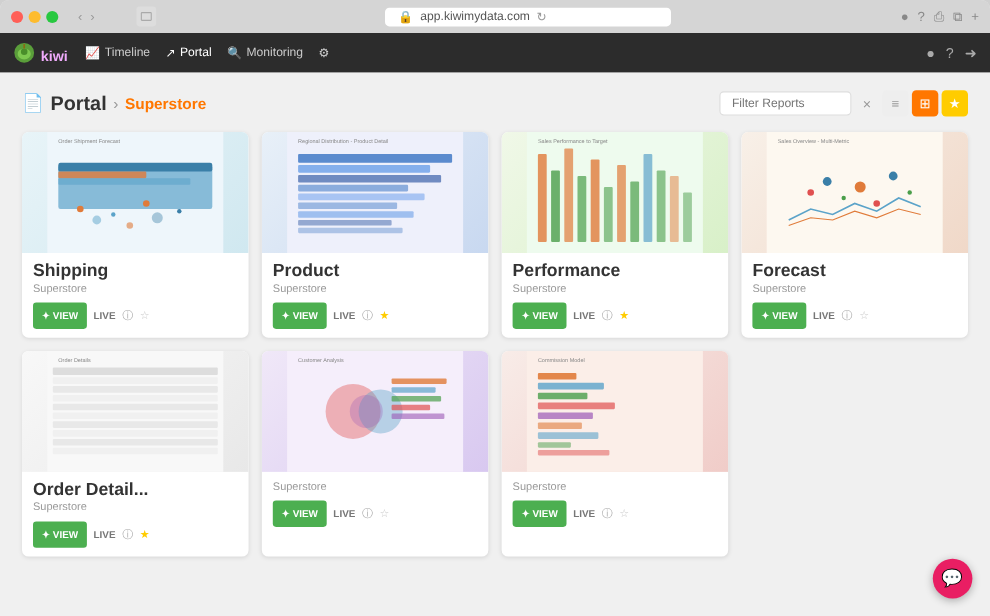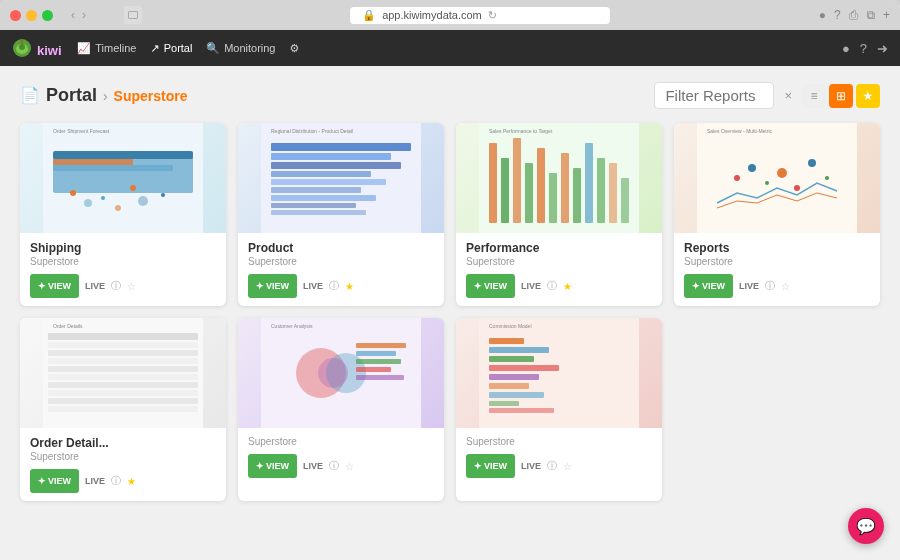--- a/index.html
+++ b/index.html
@@ -187,21 +187,21 @@
       display: flex;
       align-items: center;
       gap: 10px;
     }
 
     .filter-input {
       border: 1px solid #ddd;
       background: white;
       padding: 4px 10px;
       border-radius: 4px;
-      font-size: 15px;
+      font-size: 11px;
       color: #aaa;
       width: 120px;
     }
 
     .clear-btn {
       background: none;
       border: none;
       color: #999;
       cursor: pointer;
       font-size: 13px;
@@ -250,21 +250,21 @@
     .chart-preview {
       width: 100%;
       height: 100%;
     }
 
     .report-info {
       padding: 8px 10px;
     }
 
     .report-name {
-      font-size: 12px;
+      font-size: 16px;
       font-weight: 700;
       color: #333;
       margin-bottom: 1px;
     }
 
     .report-sub {
       font-size: 10px;
       color: #999;
       margin-bottom: 7px;
     }
@@ -520,21 +520,21 @@
     <circle cx="70" cy="60" r="2" fill="#4a9e4a"></circle>
     <circle cx="85" cy="50" r="5" fill="#e07b3a"></circle>
     <circle cx="100" cy="65" r="3" fill="#e05050"></circle>
     <circle cx="115" cy="40" r="4" fill="#3a7fa8"></circle>
     <circle cx="130" cy="55" r="2" fill="#4a9e4a"></circle>
     <polyline points="20,80 40,70 60,75 80,65 100,72 120,60 140,68" fill="none" stroke="#5ba3c9" stroke-width="1.5"></polyline>
     <polyline points="20,85 40,78 60,80 80,72 100,78 120,70 140,75" fill="none" stroke="#e07b3a" stroke-width="1"></polyline>
   </svg>
     </div>
     <div class="report-info">
-      <div class="report-name">Reports</div>
+      <div class="report-name">Forecast</div>
       <div class="report-sub">Superstore</div>
       <div class="report-actions">
         <button class="view-btn">✦ VIEW</button>
         <span class="live-badge">LIVE</span>
         <span class="info-icon">ⓘ</span>
         <span class="star-icon empty">☆</span>
       </div>
     </div>
   </div>
       <div class="report-card">

